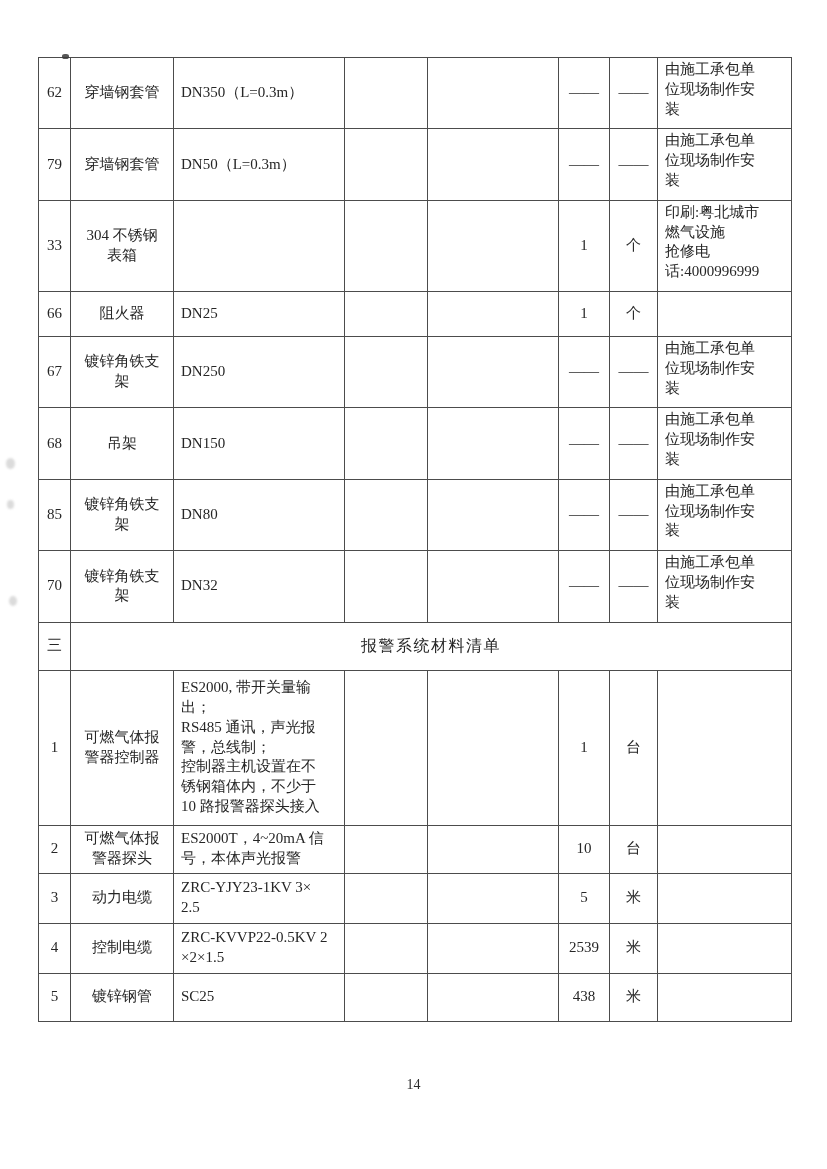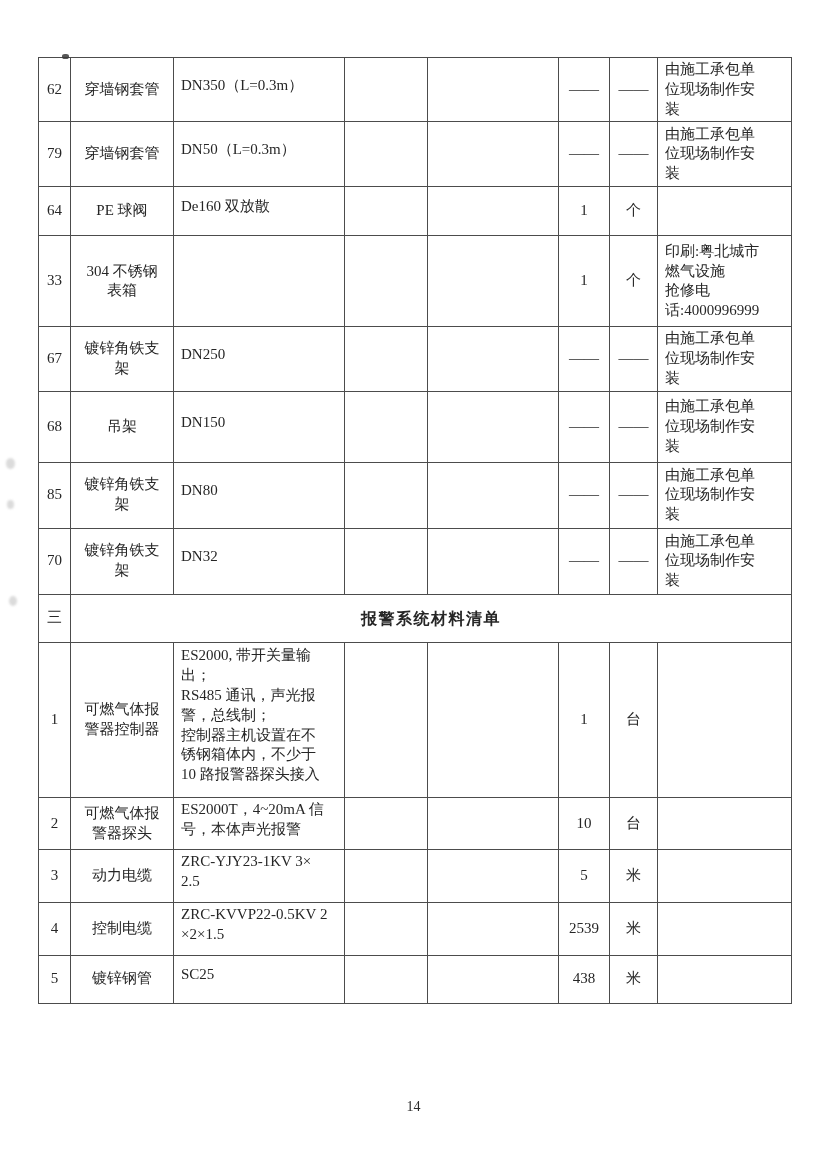--- a/index.html
+++ b/index.html
@@ -23,36 +23,36 @@
     border:1px solid #4c4c4c;
     vertical-align:middle;
     font-size:15px;
     line-height:1.32;
     white-space:pre-line;
     overflow:hidden;
     padding:2px 3px;
   }
   td.cell-no{text-align:center;padding:2px 0;font-family:Liberation Serif, serif;}
   td.cell-name{text-align:center;padding:2px 11px;}
-  td.cell-spec{text-align:left;padding:2px 4px 10px 7px;margin-left:10px;}
+  td.cell-spec{text-align:left;padding:2px 4px 2px 7px;margin-left:10px;}
   td.cell-qty{text-align:center;}
   td.cell-unit{text-align:center;}
-  td.cell-note{text-align:left;padding:2px 2px 2px 7px;}
+  td.cell-note{text-align:left;padding:2px 2px 9px 7px;}
   td.cell-section-title{
     text-align:center;
-    font-weight:bold;
+    font-weight:normal;
     font-size:16px;
     letter-spacing:1.5px;
     margin-left:44px;
   }
   td.cell-section-no{font-size:15px;}
   .page-number{
     position:absolute;
     left:0;right:0;
-    top:1099px;
+    top:1077px;
     text-align:center;
     font-size:14px;
     color:#2b2b2b;
   }
   .scan-artifact{
     position:absolute;
     background:#9a9a9a;
     opacity:.35;
     border-radius:50%;
     filter:blur(1px);
@@ -98,43 +98,43 @@
           <td class="cell-name">穿墙钢套管</td>
           <td class="cell-spec">DN50（L=0.3m）</td>
           <td class="cell-empty"></td>
           <td class="cell-empty"></td>
           <td class="cell-qty">——</td>
           <td class="cell-unit">——</td>
           <td class="cell-note">由施工承包单
 位现场制作安
 装</td>
         </tr>
-        <tr style="height: 49px;">
-          <td class="cell-no">64</td>
-          <td class="cell-name">PE 球阀</td>
-          <td class="cell-spec">De160 双放散</td>
-          <td class="cell-empty"></td>
-          <td class="cell-empty"></td>
-          <td class="cell-qty">1</td>
-          <td class="cell-unit">个</td>
-          <td class="cell-note"></td>
-        </tr>
         <tr style="height: 91px;">
           <td class="cell-no">33</td>
           <td class="cell-name">304 不锈钢
 表箱</td>
           <td class="cell-spec"></td>
           <td class="cell-empty"></td>
           <td class="cell-empty"></td>
           <td class="cell-qty">1</td>
           <td class="cell-unit">个</td>
           <td class="cell-note">印刷:粤北城市
 燃气设施
 抢修电
 话:4000996999</td>
+        </tr>
+        <tr style="height: 45px;">
+          <td class="cell-no">66</td>
+          <td class="cell-name">阻火器</td>
+          <td class="cell-spec">DN25</td>
+          <td class="cell-empty"></td>
+          <td class="cell-empty"></td>
+          <td class="cell-qty">1</td>
+          <td class="cell-unit">个</td>
+          <td class="cell-note"></td>
         </tr>
         <tr style="height: 60px;">
           <td class="cell-no">67</td>
           <td class="cell-name">镀锌角铁支
 架</td>
           <td class="cell-spec">DN250</td>
           <td class="cell-empty"></td>
           <td class="cell-empty"></td>
           <td class="cell-qty">——</td>
           <td class="cell-unit">——</td>

